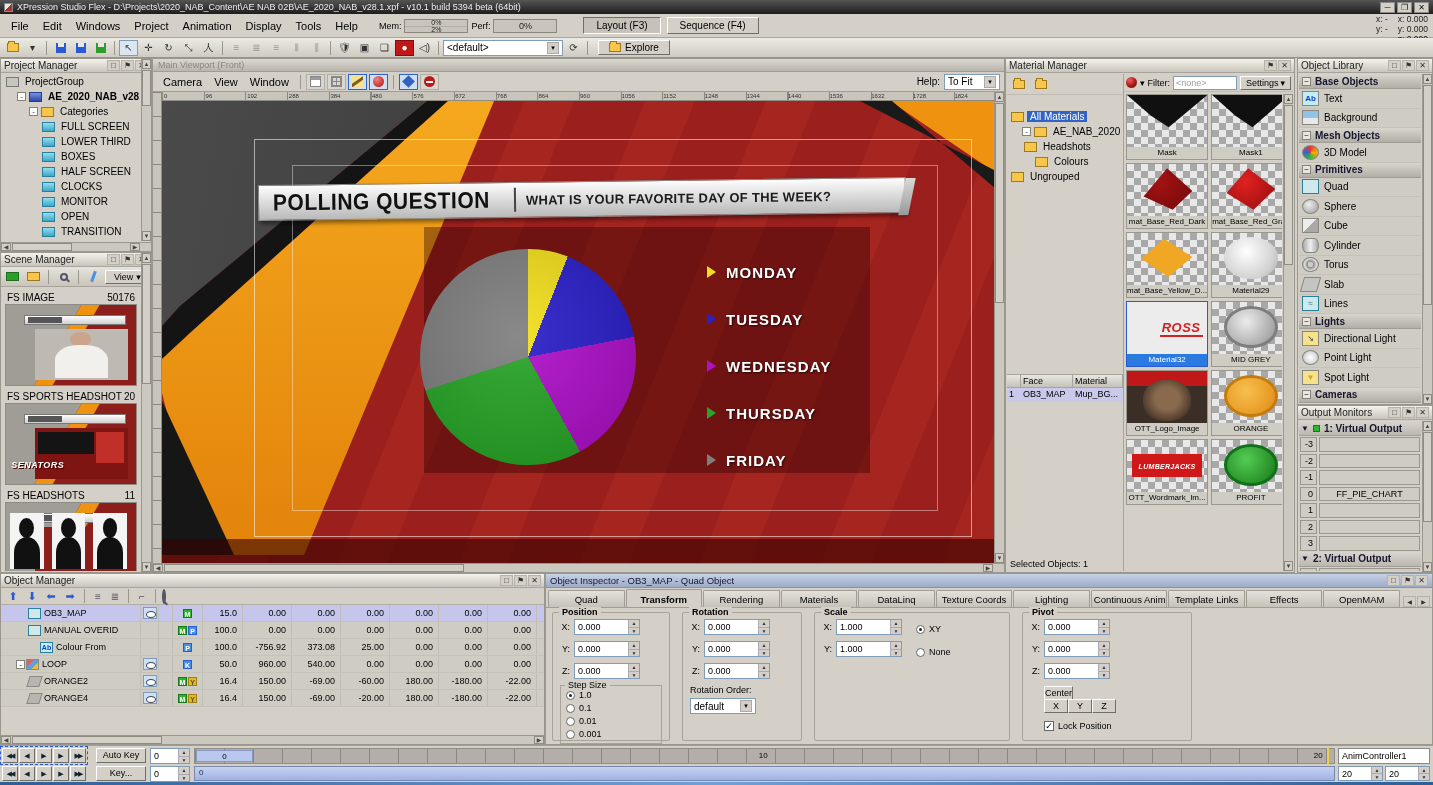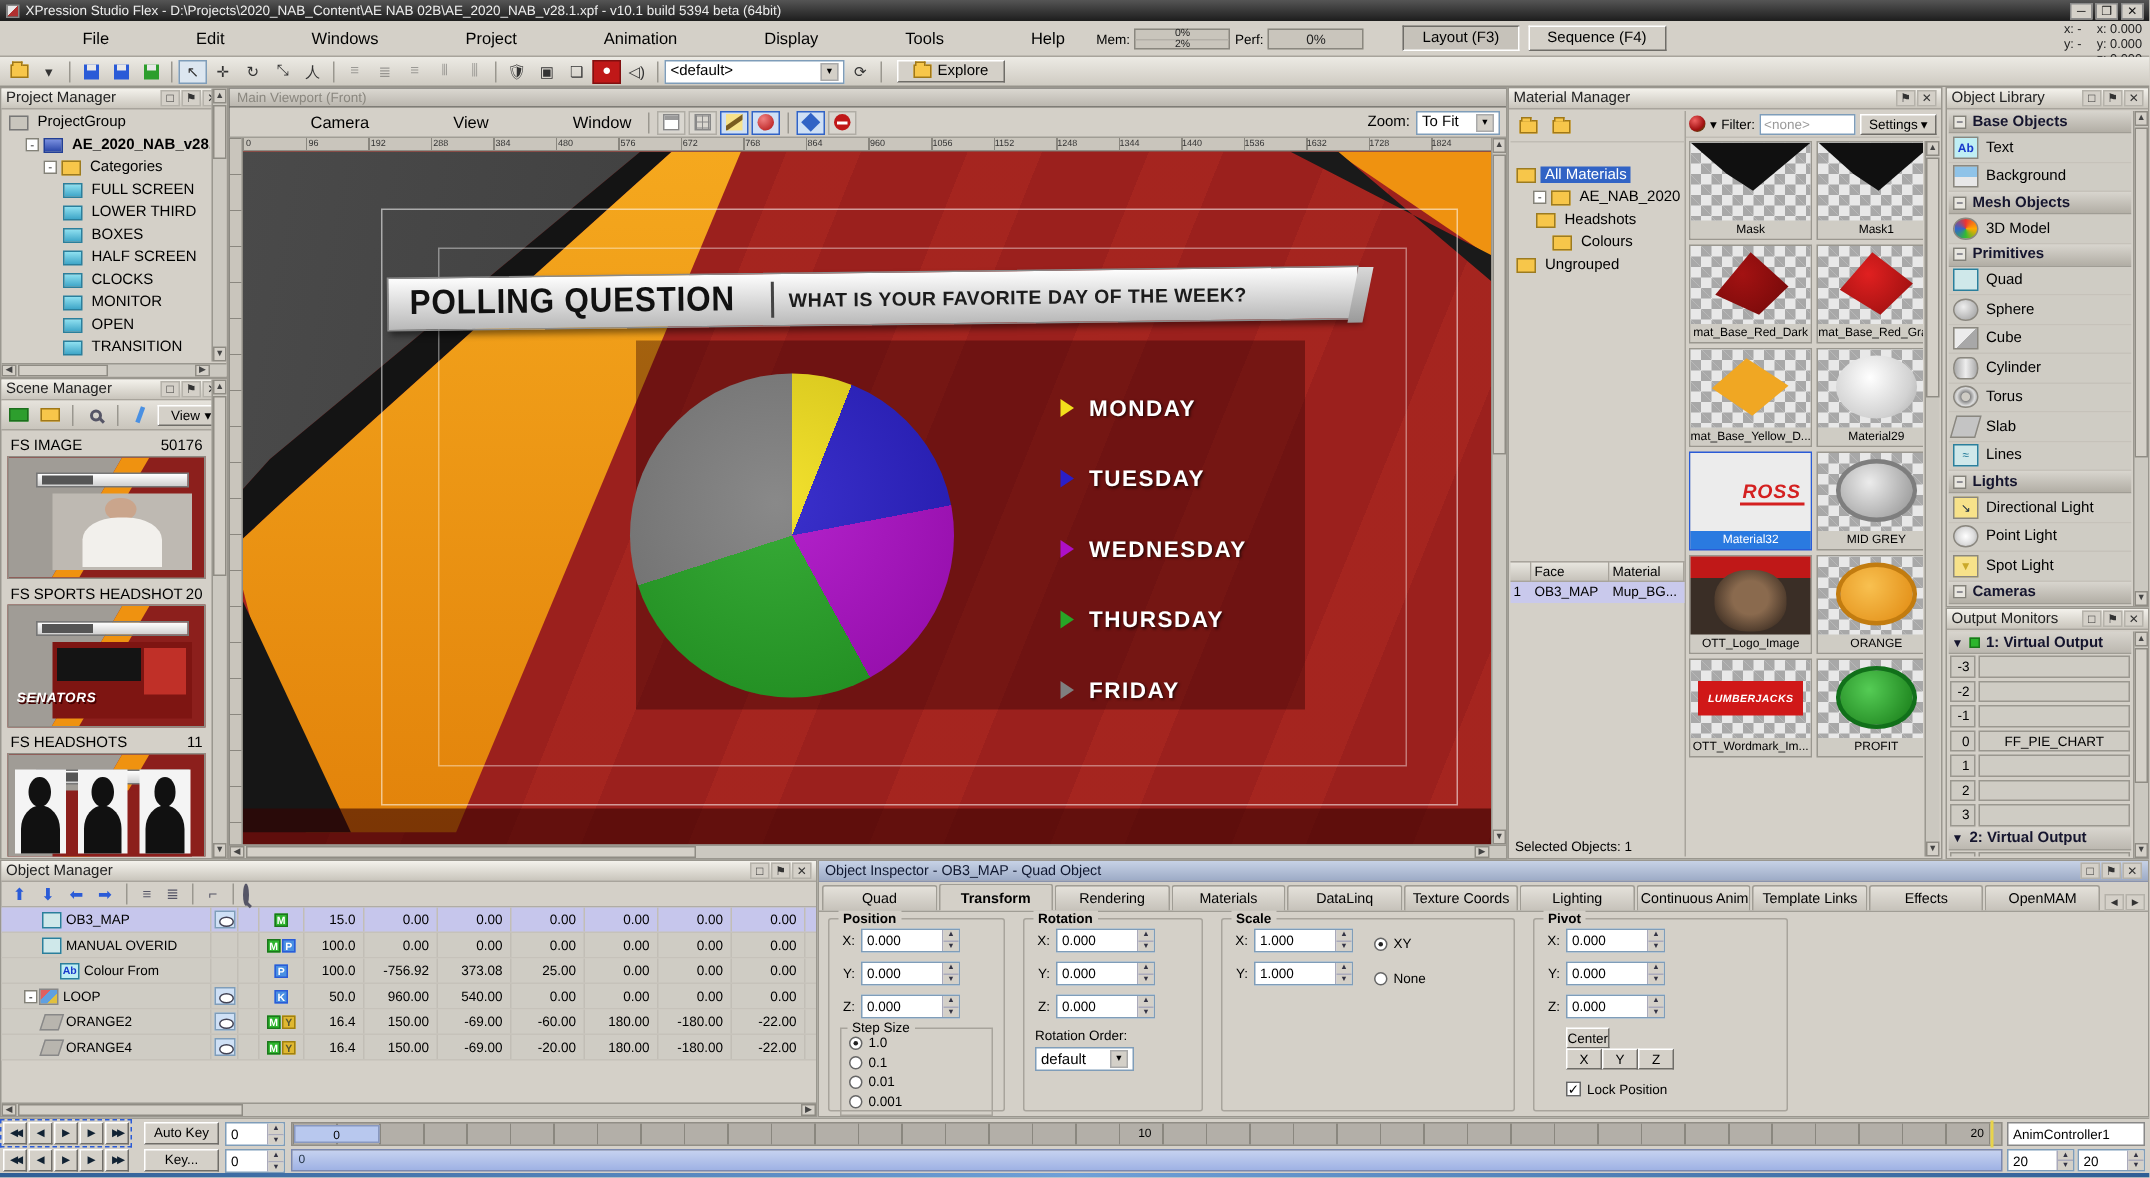--- a/index.html
+++ b/index.html
@@ -8,21 +8,21 @@
 .app{position:relative;width:1433px;height:785px;background:#d4d0c8;}
 
 
 .titlebar{position:absolute;left:0;top:0;width:100%;height:14px;background:linear-gradient(#555,#1d1d1d);color:#eee;font-size:9px;display:flex;align-items:center;padding:0 4px;gap:4px;}
 .appicon{width:9px;height:9px;background:linear-gradient(135deg,#e8e8e8 50%,#b03030 50%);border:1px solid #888;flex:none;}
 .win-controls{margin-left:auto;display:flex;gap:2px;}
 .win-btn{width:15px;height:11px;background:#d4d0c8;border:1px solid #8a8a8a;color:#111;font-size:8px;line-height:9px;text-align:center;}
 
 
 .menubar{position:absolute;left:0;top:14px;width:100%;height:24px;background:#d4d0c8;border-bottom:1px solid #a8a49c;display:flex;align-items:center;padding:0 4px;}
-.menu-item{padding:3px 7px;font-size:11px;margin-left:44px;}
+.menu-item{padding:3px 7px;font-size:11px;}
 .meterwrap{display:flex;align-items:center;gap:3px;margin-left:14px;font-size:9px;}
 .meter{width:64px;height:14px;border:1px solid #8a877f;background:#c9c5bc;display:flex;flex-direction:column;}
 .meter .mrow{flex:1;position:relative;border-bottom:1px solid #b3afa7;font-size:7px;line-height:6px;text-align:center;color:#222;}
 .meter .mrow:last-child{border-bottom:none;}
 .meter1{width:64px;height:14px;border:1px solid #8a877f;background:#c9c5bc;font-size:9px;line-height:12px;text-align:center;color:#222;}
 .btn3d{background:#d4d0c8;border:1px solid;border-color:#fff #6f6d68 #6f6d68 #fff;padding:2px 12px;font-size:10px;text-align:center;}
 .btn3d.pressed{border-color:#6f6d68 #fff #fff #6f6d68;background:#c6c2ba;}
 .modebtns{display:flex;gap:6px;margin-left:26px;}
 .coordbox{position:absolute;right:5px;top:0px;display:flex;gap:10px;font-size:8.5px;line-height:10px;color:#222;}
 .coordcol{display:flex;flex-direction:column;align-items:flex-end;}
@@ -98,21 +98,21 @@
 .thumb-senators .sc-area::after{content:'';position:absolute;right:4%;top:8%;width:30%;height:60%;background:#c03028;}
 .sc-cap{position:absolute;left:4%;bottom:18%;font-size:9px;font-style:italic;font-weight:bold;color:#fff;text-shadow:1px 1px 0 #400;letter-spacing:.5px;z-index:2;}
 .thumb-headshots .sc-area{background:#8c1f1c;}
 .sil{display:none;}
 .thumb-headshots .sil{display:block;position:absolute;top:12%;width:26%;height:70%;background:#f4f4f4;}
 .sil.s1{left:3%;}.sil.s2{left:35%;}.sil.s3{left:67%;}
 .sil::before{content:'';position:absolute;left:28%;top:10%;width:44%;height:36%;background:#111;border-radius:50%;}
 .sil::after{content:'';position:absolute;left:12%;top:44%;width:76%;height:56%;background:#111;border-radius:50% 50% 0 0;}
 
 
-.viewport{position:absolute;left:152px;top:58px;width:853px;height:515px;border:1px solid #9a978f;background:#000000;}
+.viewport{position:absolute;left:152px;top:58px;width:853px;height:515px;border:1px solid #9a978f;background:#0ea5e9;}
 .vtitle{height:13px;background:linear-gradient(#dbd8d1,#bab6ae);color:#8a877f;font-size:9px;display:flex;align-items:center;padding:0 5px;border-bottom:1px solid #a09d95;}
 .vmenu{height:20px;display:flex;align-items:center;gap:2px;padding:0 4px;background:#d4d0c8;border-bottom:1px solid #a09d95;}
 .vmenu .menu-item{font-size:11px;padding:2px 6px;}
 .vtb{width:19px;height:16px;border:1px solid #b0ada5;background:#d9d6cf;display:flex;align-items:center;justify-content:center;flex:none;}
 .vtb.toggled{border-color:#3163c5;background:#cfe0f5;}
 .g-card{width:11px;height:11px;background:#fff;border:1px solid #888;position:relative;}
 .g-card::before{content:'';position:absolute;left:0;right:0;top:0;height:3px;background:#9a9a9a;}
 .g-grid{width:11px;height:11px;background:linear-gradient(#888 1px,transparent 1px),linear-gradient(90deg,#888 1px,transparent 1px);background-size:4px 4px;border:1px solid #888;}
 .g-pencil{width:11px;height:11px;background:#f7e28a;position:relative;overflow:hidden;}
 .g-pencil::before{content:'';position:absolute;left:-2px;top:4px;width:16px;height:3px;background:#7a5c20;transform:rotate(-35deg);}
@@ -599,21 +599,21 @@
           <span class="g-ball"></span>
         </span>
       <span class="tsep"></span>
       <span class="vtb toggled">
           <span class="g-diamond"></span>
         </span>
       <span class="vtb">
           <span class="g-noentry"></span>
         </span>
       <span class="zoombox">
-        <span>Zoom:</span>
+        <span>Help:</span>
         <span class="combo" style="width:56px;">
           <span class="cval">To Fit</span>
           <span class="carrow">▾</span>
         </span>
       </span>
     </div>
     <div class="hruler">
         <span class="rtick" style="left: 0%;">0</span>
         <span class="rtick" style="left: 5%;">96</span>
         <span class="rtick" style="left: 10%;">192</span>

